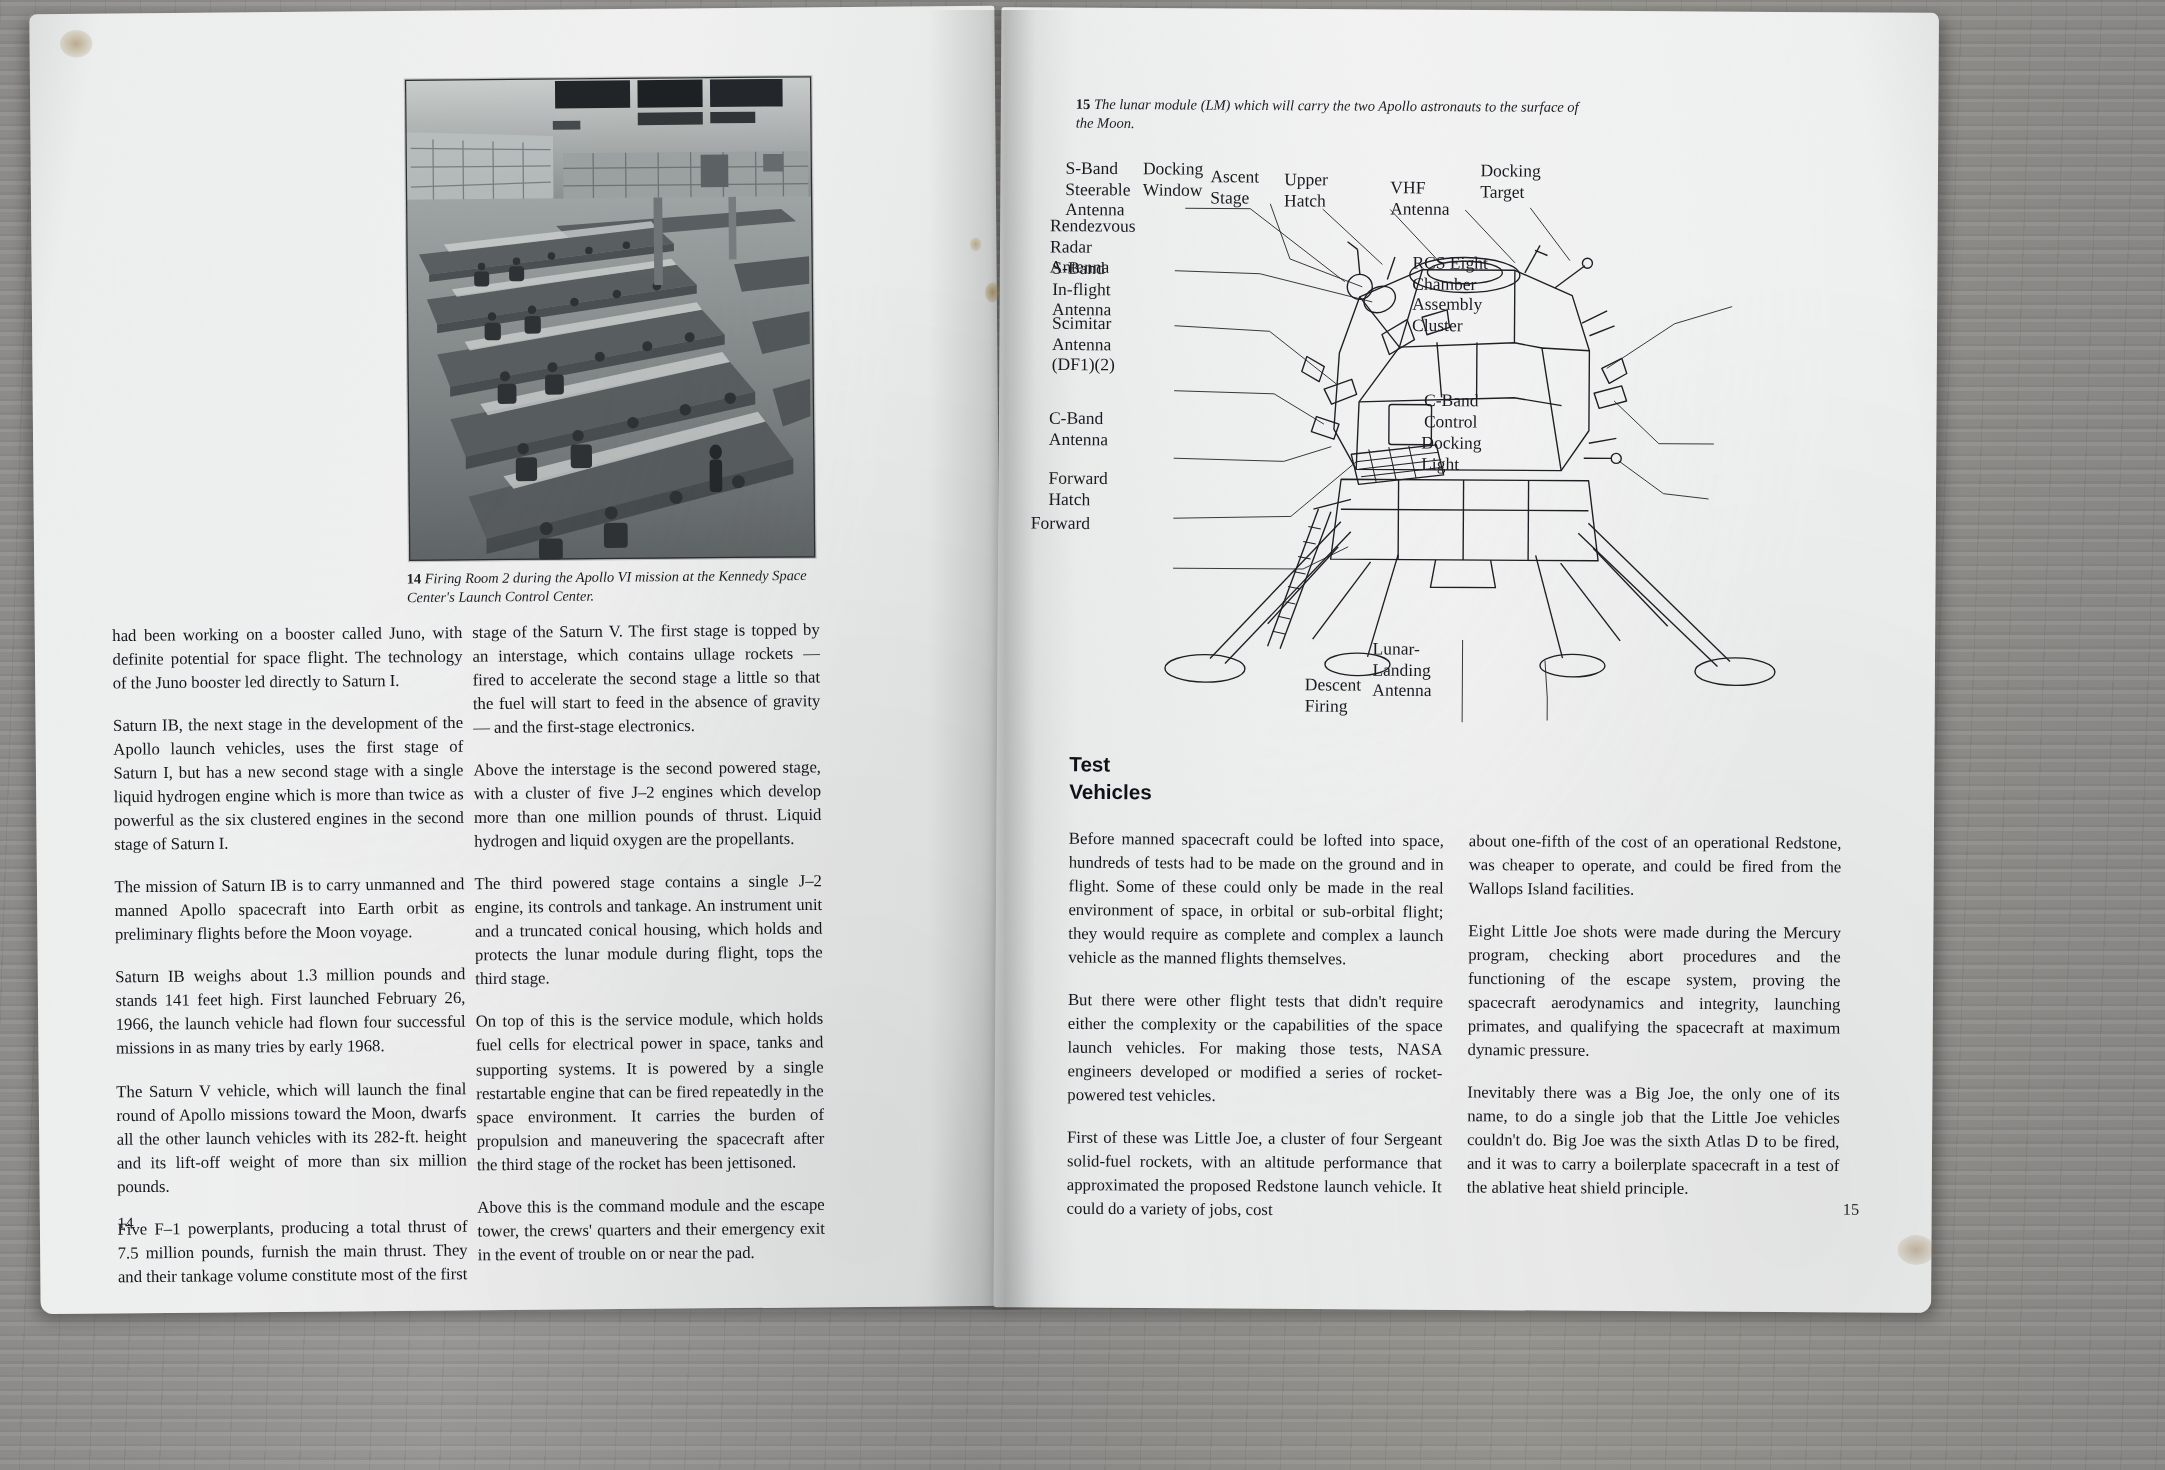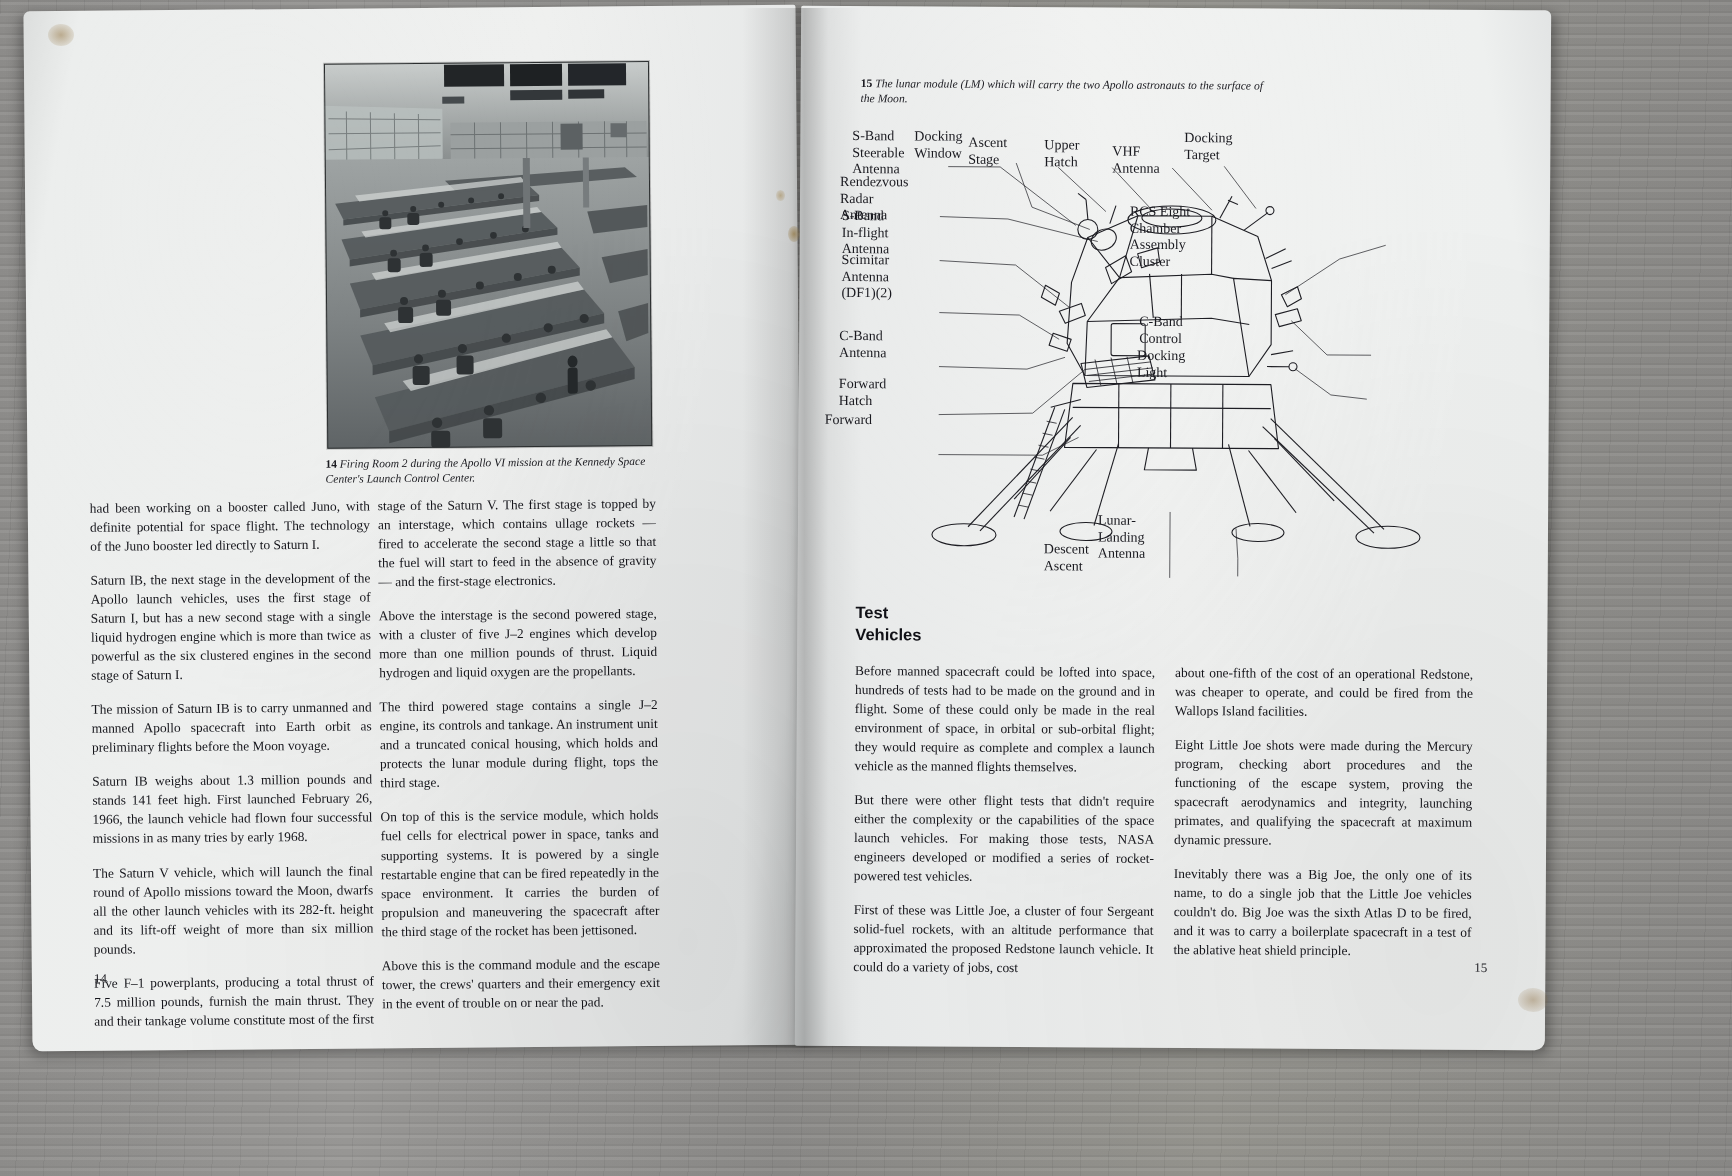--- a/index.html
+++ b/index.html
@@ -408,21 +408,21 @@
         <path d="M420 468 L420 450 L418 420"></path>
       </g>
     </svg>
 
     <div class="lmlabel" style="left:52px;top:122px;width:60px;">S-Band
 Steerable
 Antenna</div>
     <div class="lmlabel" style="left:114px;top:122px;width:48px;">Docking
 Window</div>
     <div class="lmlabel" style="left:168px;top:128px;width:72px;">Ascent Stage</div>
-    <div class="lmlabel" style="left:244px;top:130px;width:66px;">Upper Hatch</div>
+    <div class="lmlabel" style="left:227px;top:130px;width:66px;">Upper Hatch</div>
     <div class="lmlabel" style="left:312px;top:136px;width:66px;">VHF Antenna</div>
     <div class="lmlabel" style="left:384px;top:122px;width:48px;">Docking
 Target</div>
     <div class="lmlabel" style="left:40px;top:168px;width:62px;">Rendezvous
 Radar
 Antenna</div>
     <div class="lmlabel" style="left:42px;top:202px;width:58px;">S-Band
 In-flight
 Antenna</div>
     <div class="lmlabel" style="left:42px;top:246px;width:58px;">Scimitar
@@ -435,21 +435,21 @@
     <div class="lmlabel" style="left:26px;top:406px;width:56px;">Forward</div>
     <div class="lmlabel" style="left:330px;top:196px;width:64px;">RCS Eight
 Chamber
 Assembly
 Cluster</div>
     <div class="lmlabel" style="left:340px;top:306px;width:56px;">C-Band
 Control</div>
     <div class="lmlabel" style="left:338px;top:340px;width:56px;">Docking
 Light</div>
     <div class="lmlabel" style="left:246px;top:534px;width:56px;">Descent
-Ascent</div>
+Firing</div>
     <div class="lmlabel" style="left:300px;top:505px;width:52px;">Lunar-
 Landing
 Antenna</div>
 
     <div id="section-title">
       <div>Test</div>
       <div>Vehicles</div>
     </div>
 
     <div class="col" id="r-col1">

